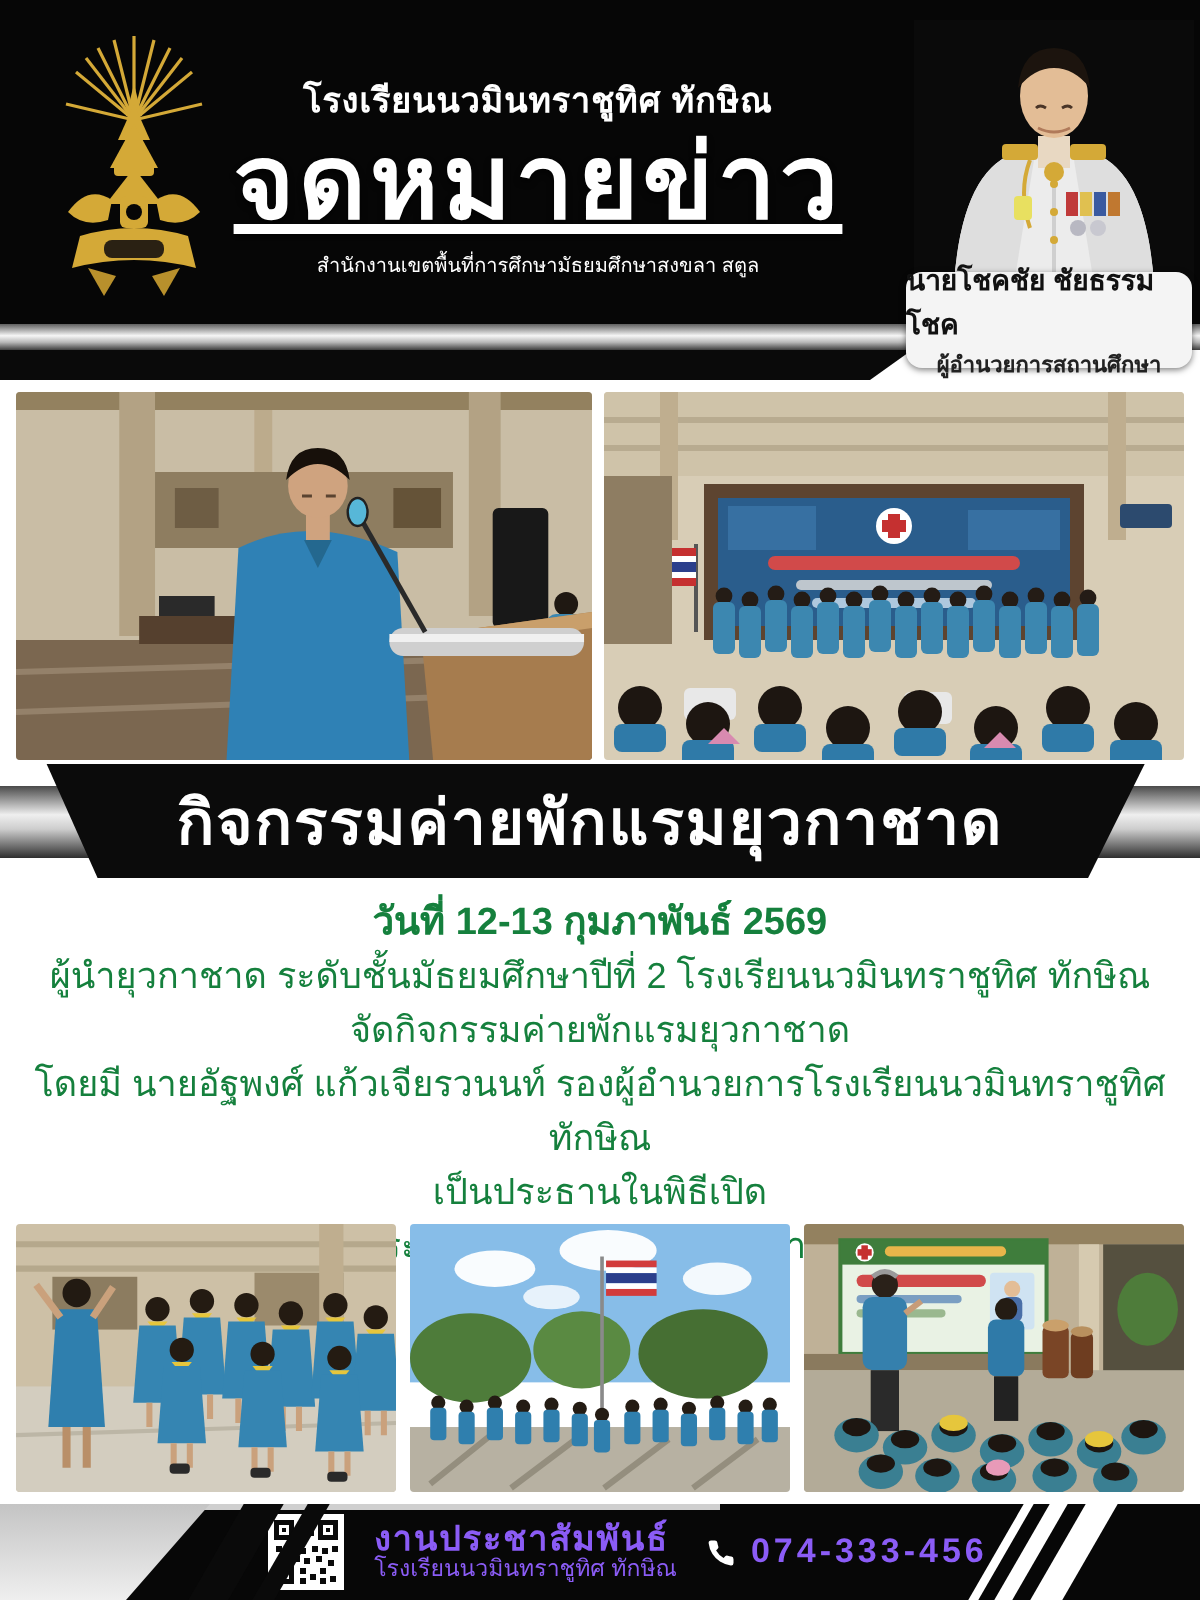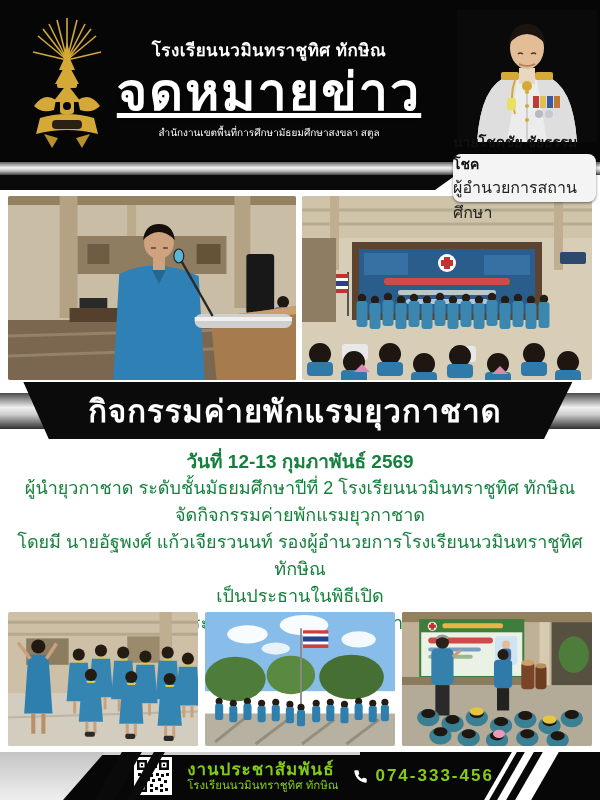--- a/index.html
+++ b/index.html
@@ -14,25 +14,25 @@
                  background:linear-gradient(to bottom,#5f5f5f,#f6f6f6 45%,#b9b9b9 70%,#3f3f3f); }
   .black-strip { position:absolute; left:0; top:175px; width:100%; height:15px; background:#0a0a0a;
                  clip-path:polygon(0 0,76% 0,72.5% 100%,0 100%); }
   .emblem { position:absolute; left:24px; top:14px; }
   .title-block { position:absolute; left:100px; top:36px; width:338px; text-align:center; color:#fff; }
   .school-name { font-size:17px; font-weight:700; letter-spacing:.5px; }
   .big-title { font-size:52px; line-height:58px; font-weight:800; letter-spacing:2px;
                text-shadow:0 2px 3px rgba(0,0,0,.6);text-decoration:underline; }
   .office-name { font-size:10px; font-weight:400; margin-top:4px;text-align:center; }
   .director-photo { position:absolute; right:3px; top:10px; }
-  .name-box { position:absolute; right:4px; top:154px; width:143px; height:48px; background:#f4f4f4;
+  .name-box { position:absolute; right:4px; top:136px; width:143px; height:48px; background:#f4f4f4;
               border-radius:8px; display:flex; flex-direction:column; align-items:center;
               justify-content:center; box-shadow:0 1px 3px rgba(0,0,0,.5); z-index:3; }
   .name-box .n1 { font-size:14px; font-weight:700; color:#111; }
-  .name-box .n2 { font-size:16px; font-weight:400; color:#222; }
+  .name-box .n2 { font-size:11px; font-weight:700; color:#222; }
 
   
   .photos-row1 { height:184px; margin:6px 8px 0; display:flex; gap:6px; flex:none; }
   .photos-row1 .ph { border-radius:2px; overflow:hidden; }
   .photos-row2 { height:134px; margin:2px 8px 6px; display:flex; gap:7px; flex:none; }
   .ph svg { display:block; width:100%; height:100%; }
   .ph1 { flex:0 0 288px; } .photos-row1 .ph2 { flex:1; }
   .photos-row2 .ph { flex:1; border-radius:2px; overflow:hidden; }
 
   
@@ -44,21 +44,21 @@
                   display:flex; align-items:center; justify-content:center; }
   .banner-title { color:#fff; font-size:31px; font-weight:800; letter-spacing:1px; }
 
   
   .body-text { height:168px; flex:none; text-align:center; color:#15803d; padding-top:6px; }
   .body-text p { font-size:18px; font-weight:500; line-height:27px; }
   .body-text p.first { font-size:19px; font-weight:700; }
 
   
   .footer { position:relative; flex:1; background:#070707; display:flex; align-items:center;
-            justify-content:center; gap:15px; color:#84cc16; overflow:hidden;padding-left:28px; }
+            justify-content:center; gap:15px; color:#8b5cf6; overflow:hidden;padding-left:28px; }
   .footer::before { content:""; position:absolute; left:0; top:0; width:60%; height:3px; background:#cfcfcf; }
   .f-left { position:absolute; left:0; top:0; bottom:0; width:105px;
             background:linear-gradient(#c4c4c4,#efefef); clip-path:polygon(0 0,100% 0,60% 100%,0 100%); }
   .f-ls { position:absolute; top:-5px; bottom:-5px; background:#0a0a0a; transform:skewX(-30deg); }
   .f-ls.a { left:108px; width:20px; } .f-ls.b { left:140px; width:11px; }
   .f-rs { position:absolute; top:-5px; bottom:-5px; background:#fff; transform:skewX(-30deg); }
   .f-rs.a { right:55px; width:16px; } .f-rs.b { right:80px; width:9px; } .f-rs.c { right:97px; width:5px; }
   .f-dept { text-align:left; line-height:1.15; }
   .f-dept .d1 { font-size:17px; font-weight:700; letter-spacing:1px; }
   .f-dept .d2 { font-size:11.5px; font-weight:500; }

